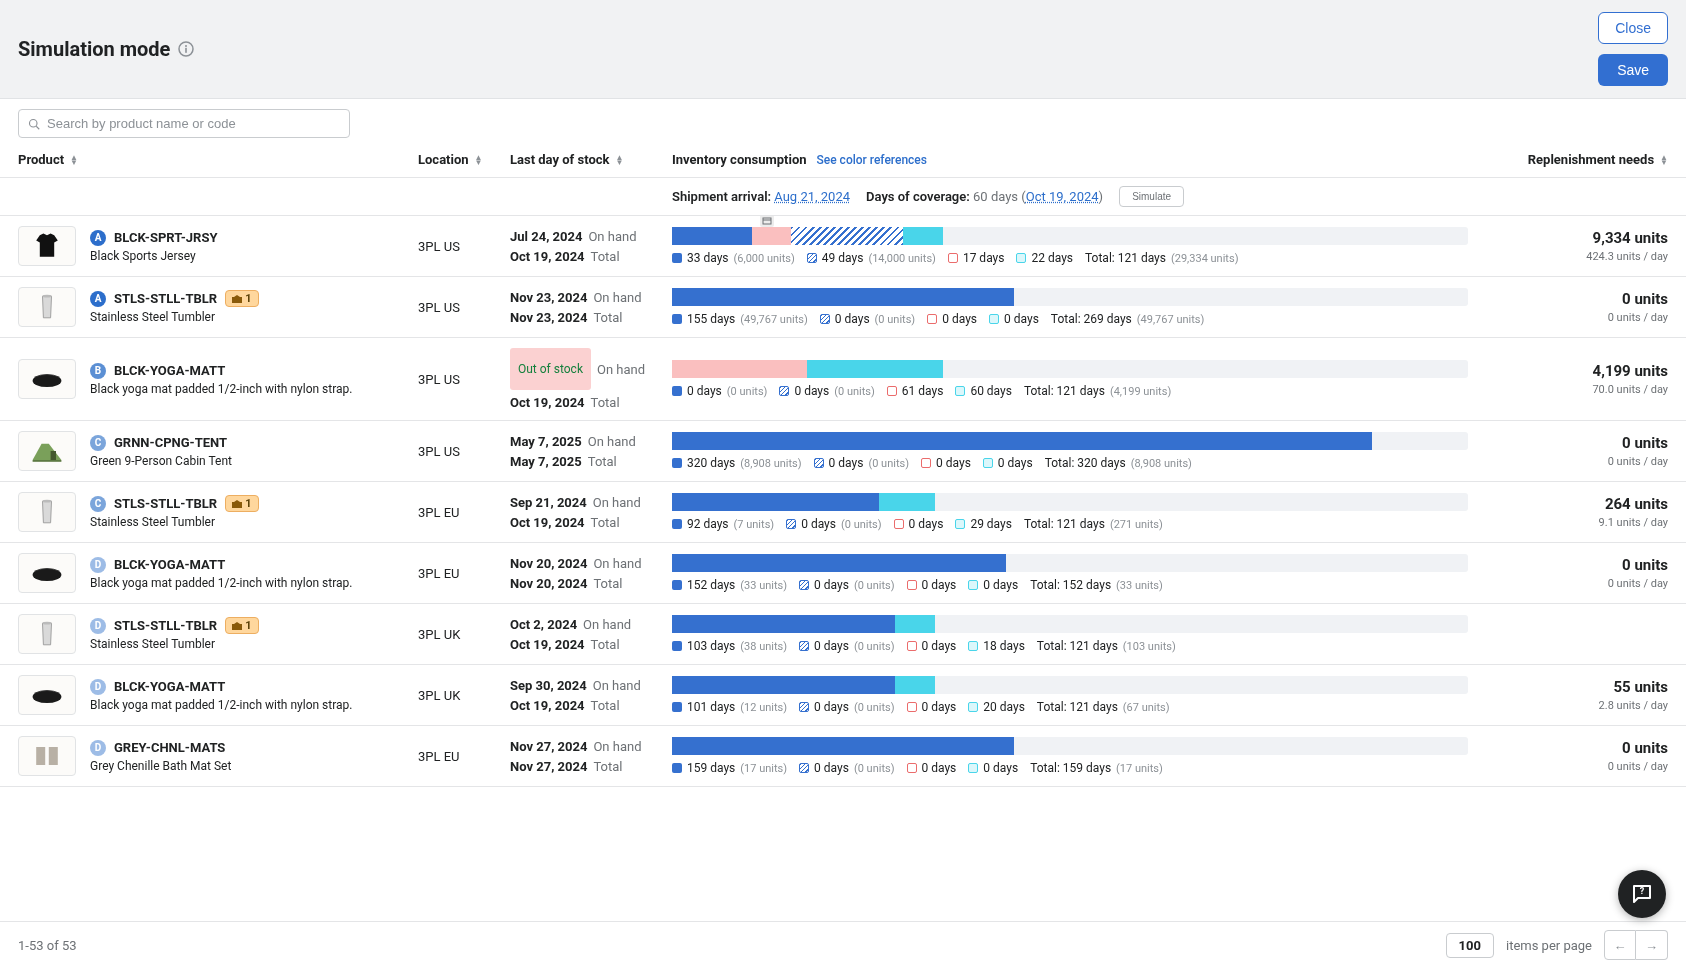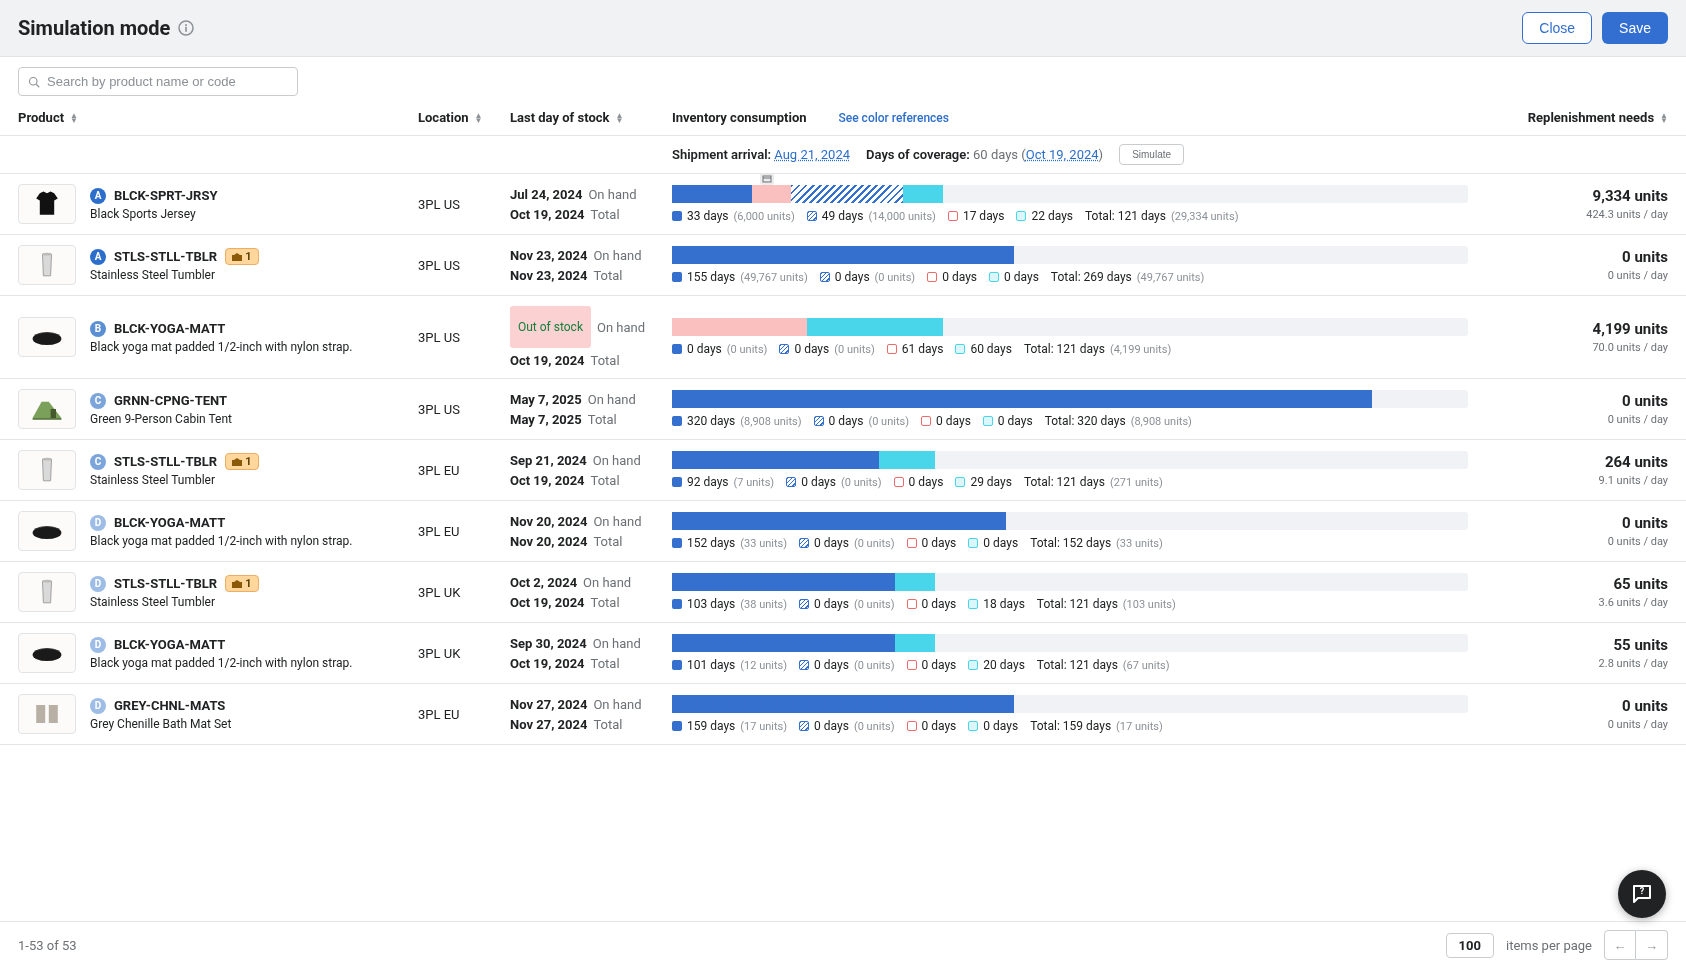--- a/index.html
+++ b/index.html
@@ -1,35 +1,35 @@
 <!DOCTYPE html>
 <html><head>
 <meta charset="utf-8">
 <style>
 * { box-sizing: border-box; margin: 0; padding: 0; }
 body { font-family: -apple-system, BlinkMacSystemFont, "Segoe UI", Roboto, sans-serif; font-size: 13px; color: #202223; background: #fff; }
 .app { display: flex; flex-direction: column; height: 968px; }
 .header { display: flex; align-items: center; justify-content: space-between; padding: 12px 18px; background: #f1f2f3; border-bottom: 1px solid #e1e3e5; }
 .header-title { display: flex; align-items: center; gap: 8px; font-size: 20px; font-weight: 700; color: #202223; }
 .info-icon { width: 16px; height: 16px; color: #8c9196; }
-.header-actions { display: flex; gap: 10px; }
+.header-actions { display: flex; gap: 10px; flex-direction: column; }
 .btn { padding: 7px 16px; border-radius: 6px; font-size: 14px; font-weight: 500; cursor: pointer; border: 1px solid transparent; }
 .btn-close { background: #fff; border: 1px solid #326fd1; color: #326fd1; }
 .btn-save { background: #326fd1; color: #fff; }
 .toolbar { padding: 10px 18px 6px; }
-.search-wrap { position: relative; width: 280px; }
+.search-wrap { position: relative; width: 332px; }
 .search-icon { position: absolute; left: 10px; top: 50%; transform: translateY(-50%); width: 12px; height: 12px; color: #8c9196; }
 .search-input { width: 100%; padding: 6px 10px 6px 28px; border: 1px solid #c9cccf; border-radius: 4px; font-size: 13px; color: #202223; }
 .search-input::placeholder { color: #8c9196; }
 .cols-head { display: grid; grid-template-columns: 400px 92px 162px 1fr 200px; padding: 8px 18px 10px; border-bottom: 1px solid #e4e5e7; font-size: 13px; font-weight: 700; color: #202223; }
 .col-h { display: flex; align-items: center; gap: 6px; }
 .col-h.right { justify-content: flex-end; }
 .sort-arrows { display: inline-flex; flex-direction: column; line-height: 5px; font-size: 8px; color: #8c9196; }
 .sort-arrows span { height: 5px; }
-.see-ref { color: #2c6ecb; font-weight: 500; font-size: 12px; margin-left: 26px; cursor: pointer; }
+.see-ref { color: #2c6ecb; font-weight: 500; font-size: 12px; margin-left: 4px; cursor: pointer; }
 .sim-bar { padding: 8px 18px; border-bottom: 1px solid #e4e5e7; display: grid; grid-template-columns: 400px 92px 162px 1fr 200px; font-size: 13px; color: #202223; }
 .sim-inner { grid-column: 4; display: flex; align-items: center; gap: 16px; }
 .sim-inner strong { font-weight: 600; }
 .link-date { color: #2c6ecb; text-decoration: underline dotted; cursor: pointer; }
 .muted { color: #6d7175; }
 .sim-btn { border: 1px solid #c9cccf; border-radius: 4px; padding: 4px 12px; font-size: 10px; color: #6d7175; background: #fff; cursor: pointer; }
 .rows { flex: 1; overflow: auto; }
 .row { display: grid; grid-template-columns: 400px 92px 162px 1fr 200px; padding: 10px 18px; border-bottom: 1px solid #e4e5e7; align-items: center; }
 .prod { display: flex; gap: 14px; align-items: center; }
 .thumb { width: 58px; height: 40px; border: 1px solid #e1e3e5; border-radius: 4px; background: #fcfbf9; display: flex; align-items: center; justify-content: center; }
@@ -600,24 +600,20 @@
             <span class="leg">
               <span class="sq sq-cyan-o"></span>
               <span>18 days</span>
             </span>
             <span class="leg">
               <span>Total: 121 days</span>
               <span class="leg-muted">(103 units)</span>
             </span>
           </div>
     </div>
-    <div class="rep">
-      <div class="rep-units">65 units</div>
-      <div class="rep-rate">3.6 units / day</div>
-    </div>
   </div>
       <div class="row">
     <div class="prod">
       <div class="thumb">
             <svg viewBox="0 0 40 32">
               <ellipse cx="20" cy="18" rx="16" ry="7" fill="#1a1a1a"></ellipse>
               <path d="M6 14 Q20 8 34 14" stroke="#333" fill="none"></path>
             </svg>
           </div>
       <div class="prod-text">

